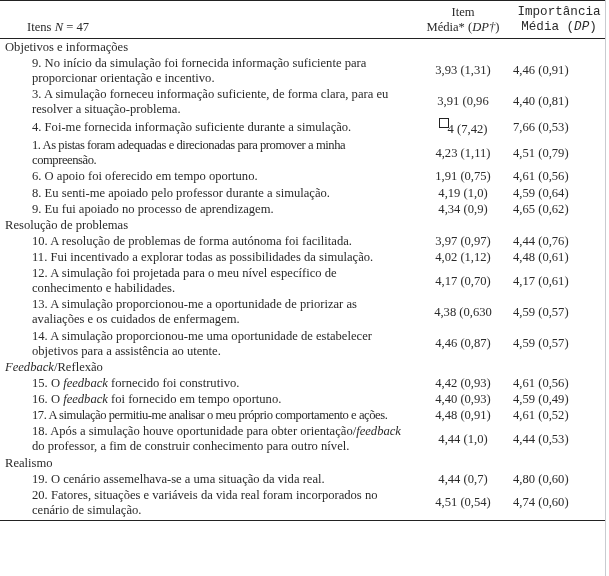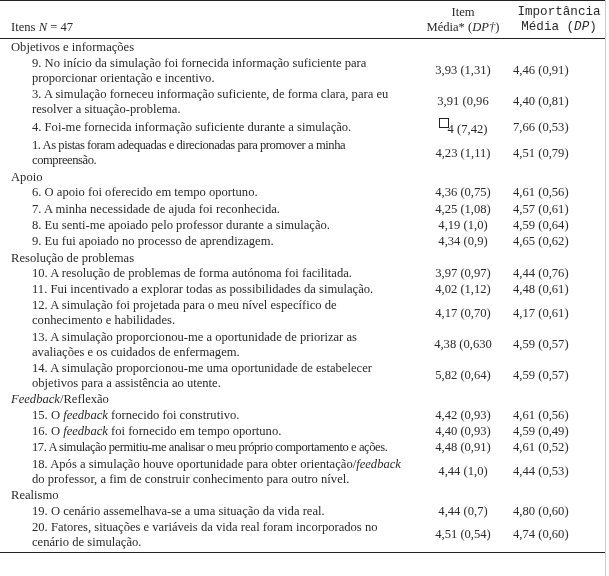--- a/index.html
+++ b/index.html
@@ -14,26 +14,26 @@
     table.t {
       position: absolute; left: 0; top: 0; width: 605px;
       border-collapse: collapse;
       font-family: "Liberation Serif", "DejaVu Serif", serif;
       font-size: 12.6px; line-height: 15px;
     }
     .t thead tr th {
       font-weight: normal; vertical-align: bottom; padding: 4px 4px 3px 4px;
       border-top: 1.4px solid #222; border-bottom: 1.2px solid #222;
     }
-    .t th.col-item { text-align: left; padding-left: 11px; height: 28px; }
+    .t th.col-item { text-align: left; padding-left: 27px; height: 28px; }
     .t th.col-m1 { text-align: center; width: 92px; }
     .t th.col-m2 { text-align: center; width: 84px; font-family: Liberation Mono, monospace; }
     .t th .hl { display: block; line-height: 15px; }
     .t td { padding: 0; vertical-align: middle; }
-    .t tr.sec td { padding-left: 11px; padding-top: 1px; }
+    .t tr.sec td { padding-left: 5px; padding-top: 1px; }
     .t tr.row td.txt { padding-left: 32px; padding-right: 6px; }
     .t tr.row td.v1 { text-align: center; white-space: nowrap; }
     .t tr.row td.v2 { text-align: left; white-space: nowrap; }
     .t tr.row td { padding-top: 0.6px; padding-bottom: 0.6px; }
     .t tbody tr:last-child td { border-bottom: 1.4px solid #222; padding-bottom: 2px; }
     .cond { letter-spacing: -0.45px; }
     .marker {
       display: inline-block; width: 8px; height: 8px; border: 1px solid #222;
       vertical-align: 5px; margin-right: -1px; background: #fff;
     }
@@ -81,32 +81,24 @@
         <td class="txt">4. Foi-me fornecida informação suficiente durante a simulação.</td>
         <td class="v1"><span class="marker"></span><span>4 (7,42)</span></td>
         <td class="v2">7,66 (0,53)</td>
       </tr>
     <tr class="row">
         <td class="txt cond">1. As pistas foram adequadas e direcionadas para promover a minha compreensão.</td>
         <td class="v1">4,23 (1,11)</td>
         <td class="v2">4,51 (0,79)</td>
       </tr>
 
-    <tr class="sec">
-        <td colspan="3">Apoio</td>
-      </tr>
     <tr class="row">
         <td class="txt">6. O apoio foi oferecido em tempo oportuno.</td>
-        <td class="v1">4,36 (0,75)</td>
+        <td class="v1">1,91 (0,75)</td>
         <td class="v2">4,61 (0,56)</td>
-      </tr>
-    <tr class="row">
-        <td class="txt">7. A minha necessidade de ajuda foi reconhecida.</td>
-        <td class="v1">4,25 (1,08)</td>
-        <td class="v2">4,57 (0,61)</td>
       </tr>
     <tr class="row">
         <td class="txt">8. Eu senti-me apoiado pelo professor durante a simulação.</td>
         <td class="v1">4,19 (1,0)</td>
         <td class="v2">4,59 (0,64)</td>
       </tr>
     <tr class="row">
         <td class="txt">9. Eu fui apoiado no processo de aprendizagem.</td>
         <td class="v1">4,34 (0,9)</td>
         <td class="v2">4,65 (0,62)</td>
@@ -130,21 +122,21 @@
         <td class="v1">4,17 (0,70)</td>
         <td class="v2">4,17 (0,61)</td>
       </tr>
     <tr class="row">
         <td class="txt">13. A simulação proporcionou-me a oportunidade de priorizar as avaliações e os cuidados de enfermagem.</td>
         <td class="v1">4,38 (0,630</td>
         <td class="v2">4,59 (0,57)</td>
       </tr>
     <tr class="row">
         <td class="txt">14. A simulação proporcionou-me uma oportunidade de estabelecer objetivos para a assistência ao utente.</td>
-        <td class="v1">5,82 (0,64)</td>
+        <td class="v1">4,46 (0,87)</td>
         <td class="v2">4,59 (0,57)</td>
       </tr>
 
     <tr class="sec">
         <td colspan="3"><i>Feedback</i><span>/Reflexão</span></td>
       </tr>
     <tr class="row">
         <td class="txt"><span>15. O </span><i>feedback</i><span> fornecido foi construtivo.</span></td>
         <td class="v1">4,42 (0,93)</td>
         <td class="v2">4,61 (0,56)</td>

